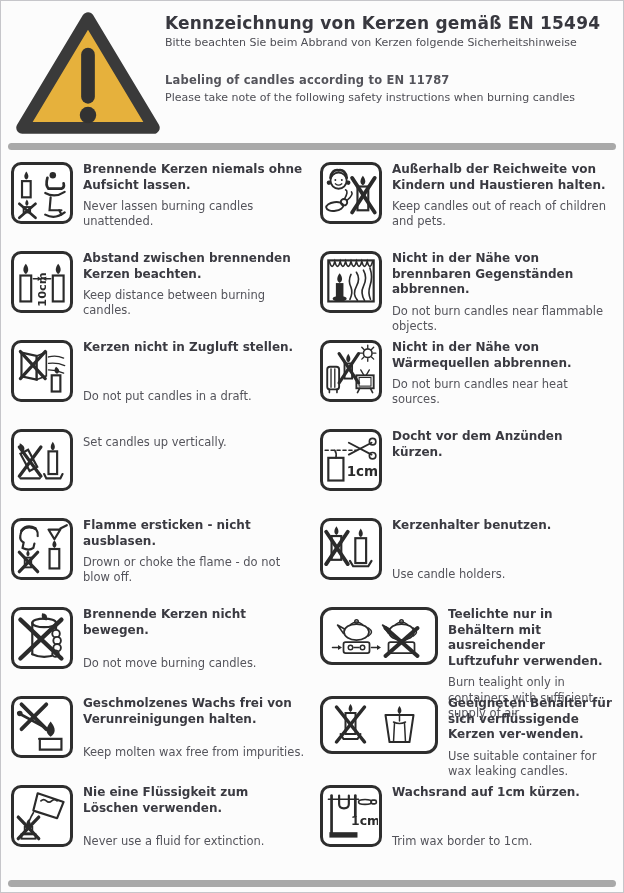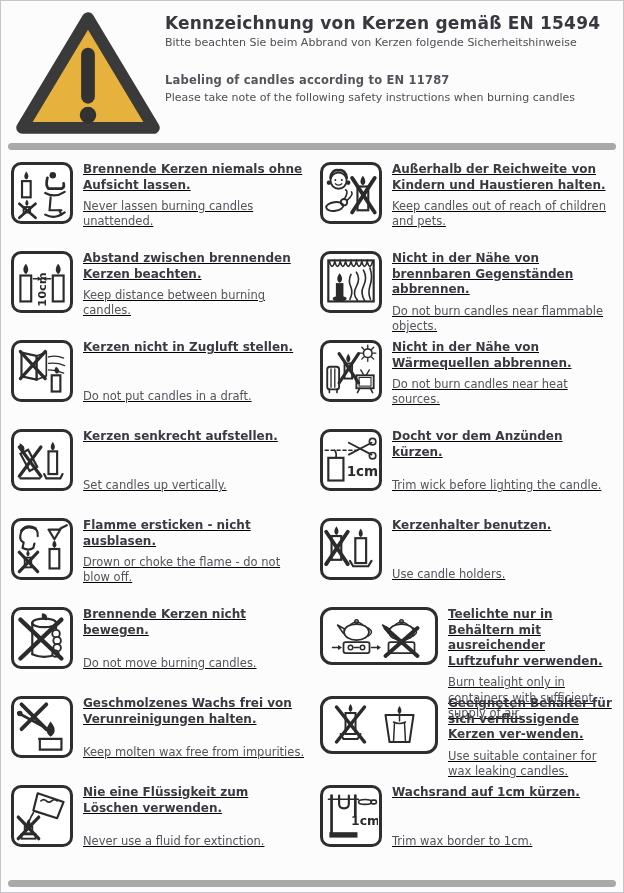--- a/index.html
+++ b/index.html
@@ -13,21 +13,21 @@
   .subtitle{font-size:11px;color:#4e4e55;margin:3px 0 0;}
   .title.en{margin-top:24px;}
   .divider{height:7px;background:#a9a9a9;border-radius:4px;margin:6px 7px 4px;}
   .grid{display:flex;gap:14px;padding:8px 8px 0 10px;}
   .col{flex:1;display:flex;flex-direction:column;min-width:0;}
   .item{display:flex;gap:10px;height:89px;align-items:flex-start;}
   .pict{flex:none;width:62px;height:62px;border:3px solid #2e2e2e;border-radius:10px;background:#fff;
         box-sizing:border-box;display:flex;align-items:center;justify-content:center;padding:1px;}
   .pict svg{width:100%;height:100%;}
   .pict.wide{width:118px;height:58px;border-radius:12px;}
-  .txt{display:flex;flex-direction:column;justify-content:space-between;min-height:64px;flex:1;min-width:0;text-decoration:underline;}
+  .txt{display:flex;flex-direction:column;justify-content:space-between;min-height:64px;flex:1;min-width:0;}
   .de{font-size:12px;font-weight:bold;color:#3a3a41;line-height:1.3;margin:0;}
   .en{font-size:11.5px;color:#54545b;line-height:1.32;margin:6px 0 0;}
   .pict *{vector-effect:none;}
 </style>
 </head>
 <body>
 
 <div class="page">
 
   <header class="header">
@@ -124,21 +124,20 @@
             </g>
             <line x1="8" y1="26" x2="48" y2="80" stroke-width="6"></line>
             <line x1="48" y1="26" x2="8" y2="80" stroke-width="6"></line>
             <path d="M70 16 C75 23 75 29 70 32 C65 29 65 23 70 16Z" fill="#2b2b2b" stroke="none"></path>
             <rect x="62" y="34" width="16" height="42" stroke-width="4"></rect>
             <path d="M54 76 L58 84 L84 84 L88 76" stroke-width="4"></path>
             <path d="M10 84 L46 84" stroke-width="4"></path>
           </svg>
         </div>
         <div class="txt">
-          <p class="de">Kerzen senkrecht aufstellen.</p>
           <p class="en">Set candles up vertically.</p>
         </div>
       </section>
 
       <section class="item">
         <div class="pict">
           <svg viewBox="0 0 100 100" fill="none" stroke="#2b2b2b" stroke-linecap="round">
             <path d="M42 26 Q44 12 30 10 Q12 8 10 24 Q8 34 16 38 L14 48 Q26 54 34 48 L36 40" stroke-width="4"></path>
             <path d="M12 16 Q22 4 38 12" stroke-width="5"></path>
             <rect x="18" y="66" width="12" height="18" stroke-width="3.5"></rect>
@@ -309,21 +308,20 @@
             <line x1="2" y1="32" x2="60" y2="32" stroke-width="2.5" stroke-dasharray="6 5"></line>
             <line x1="88" y1="18" x2="46" y2="40" stroke-width="3.5"></line>
             <line x1="88" y1="40" x2="46" y2="18" stroke-width="3.5"></line>
             <circle cx="90" cy="16" r="6" stroke-width="3"></circle>
             <circle cx="90" cy="42" r="6" stroke-width="3"></circle>
             <text x="42" y="80" font-size="25" font-weight="bold" fill="#2b2b2b" stroke="none" font-family="DejaVu Sans, sans-serif">1cm</text>
           </svg>
         </div>
         <div class="txt">
           <p class="de">Docht vor dem Anzünden kürzen.</p>
-          <p class="en">Trim wick before lighting the candle.</p>
         </div>
       </section>
 
       <section class="item">
         <div class="pict">
           <svg viewBox="0 0 100 100" fill="none" stroke="#2b2b2b" stroke-linecap="round">
             <path d="M23 8 C28 15 28 21 23 24 C18 21 18 15 23 8Z" fill="#2b2b2b" stroke="none"></path>
             <rect x="14" y="26" width="18" height="44" stroke-width="4"></rect>
             <line x1="4" y1="18" x2="44" y2="78" stroke-width="7"></line>
             <line x1="44" y1="18" x2="4" y2="78" stroke-width="7"></line>

